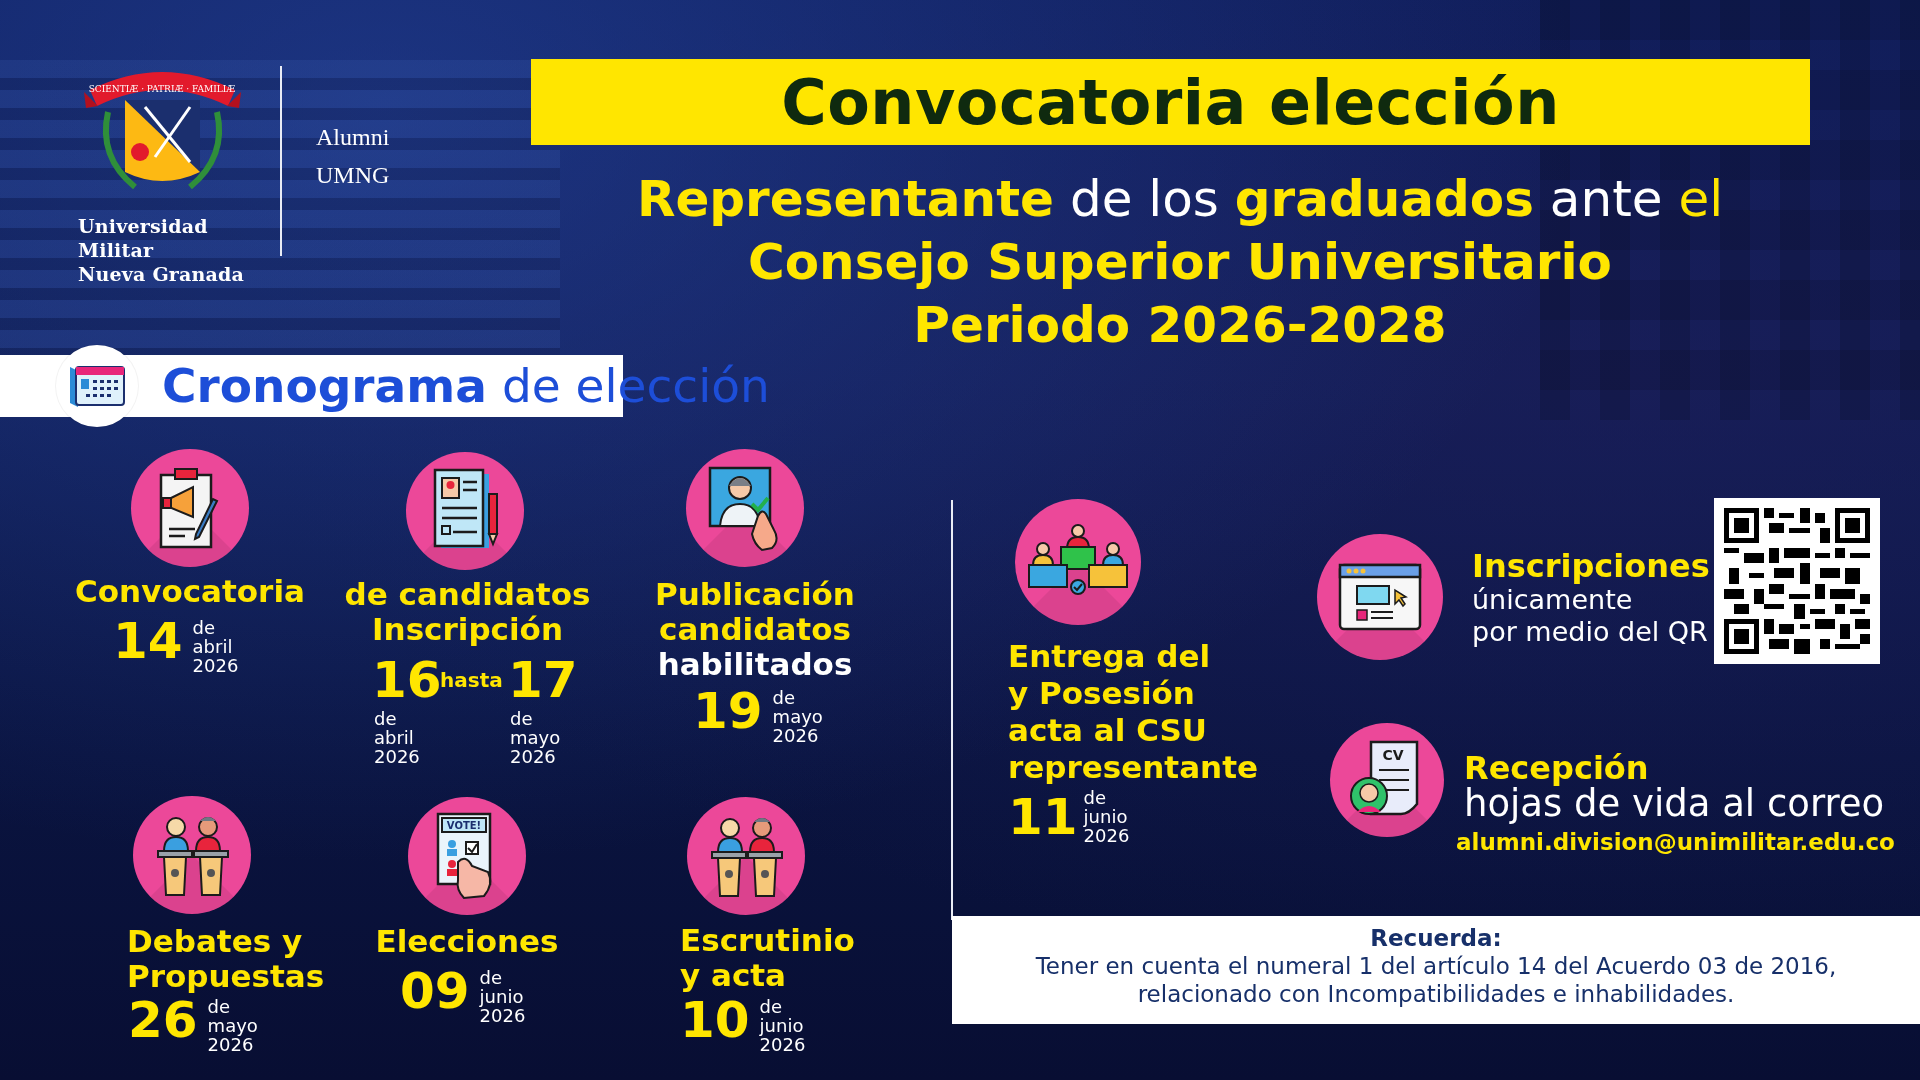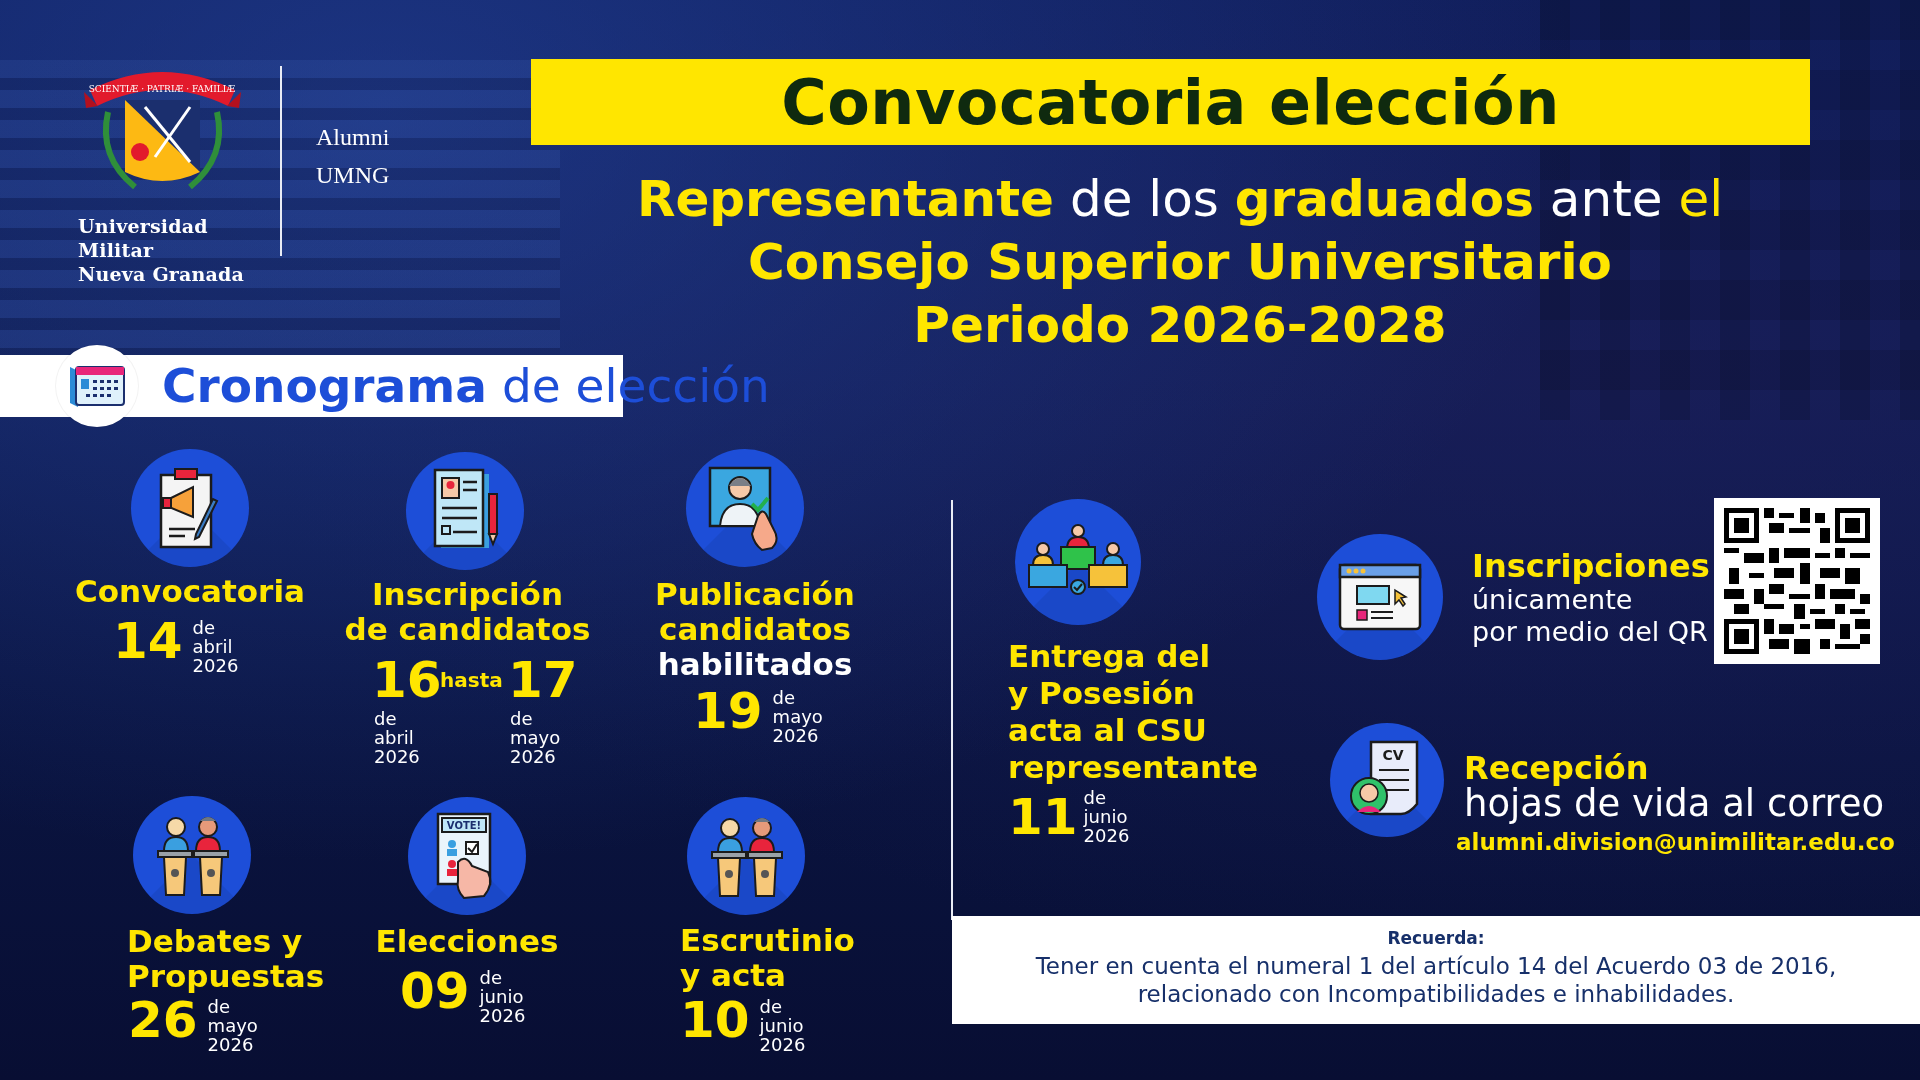--- a/index.html
+++ b/index.html
@@ -41,42 +41,42 @@
   .subtitle { left: 560px; top: 168px; width: 1240px; text-align: center; font-size: 50px; line-height: 63px; font-weight: bold; }
   .y { color: #ffe600; }
   .w { color: #ffffff; font-weight: normal; }
 
   
   .crono-bar { left: 0; top: 355px; width: 623px; height: 62px; background: #fff; }
   .crono-circle { left: 56px; top: 345px; width: 82px; height: 82px; border-radius: 50%; background: #fff; box-shadow: 0 0 0 1px rgba(0,0,0,0.05); display:flex; align-items:center; justify-content:center; }
   .crono-text { left: 162px; top: 366px; font-size: 47px; line-height: 40px; color: #1d4ed8; }
   .crono-text b { font-weight: bold; }
 
-  .icon-circle { position: absolute; width: 118px; height: 118px; border-radius: 50%; background: #1d4ed8; overflow: hidden; display:flex; align-items:center; justify-content:center; }
+  .icon-circle { position: absolute; width: 118px; height: 118px; border-radius: 50%; background: #ec4899; overflow: hidden; display:flex; align-items:center; justify-content:center; }
   .icon-circle::after { content:""; position:absolute; left:50%; top:50%; width:120px; height:120px; background: rgba(0,0,0,0.07); transform: rotate(45deg); transform-origin: 0 0; }
   .icon-circle svg { position: relative; z-index: 1; }
 
   .lbl { position: absolute; text-align: center; color: #ffe600; font-size: 31px; line-height: 35px; font-weight: bold; }
   .lbl.left { text-align: left; }
   .white { color: #fff; }
   .date { position: absolute; display: flex; align-items: flex-start; }
   .day { color: #ffe600; font-size: 50px; line-height: 50px; font-weight: bold; }
   .mon { color: #fff; font-size: 18px; line-height: 19px; margin-left: 10px; margin-top: 2px; }
   .hasta { color: #ffe600; font-size: 20px; font-weight: bold; }
 
   .vdivider { left: 951px; top: 500px; width: 2px; height: 420px; background: #e9ecf5; }
 
   .info-title { color: #ffe600; font-size: 32px; line-height: 36px; font-weight: bold; }
   .info-body { color: #fff; font-size: 27px; line-height: 32px; }
   .email { color: #ffe600; font-size: 23px; font-weight: bold; }
 
   .qr { left: 1714px; top: 498px; width: 166px; height: 166px; background: #fff; padding: 10px; }
 
   .recuerda { left: 952px; top: 916px; width: 968px; height: 108px; background: #fff; text-align: center; color: #17306a; padding-top: 8px; }
-  .recuerda .rt { font-size: 17px; font-weight: bold; line-height: 28px; }
+  .recuerda .rt { font-size: 23px; font-weight: bold; line-height: 28px; }
   .recuerda .rb { font-size: 23px; line-height: 28px; }
 </style>
 </head>
 <body>
 
 <div class="abs bg-stripes"></div>
 <div class="abs bg-windows"></div>
 
 <div class="abs crest">
   <svg width="165" height="145" viewBox="0 0 165 145">
@@ -177,22 +177,22 @@
         <line x1="15" y1="40" x2="50" y2="40"></line>
         <line x1="15" y1="50" x2="50" y2="50"></line>
         <line x1="26" y1="64" x2="50" y2="64"></line>
       </g>
     <rect x="15" y="58" width="8" height="8" fill="none" stroke="#1b1b1b" stroke-width="2"></rect>
     <rect x="62" y="26" width="8" height="40" fill="#e8243c" stroke="#1b1b1b" stroke-width="2"></rect>
     <path d="M62 66 L66 76 L70 66 Z" fill="#f6c9a8" stroke="#1b1b1b" stroke-width="2"></path>
   </svg>
 </div>
 <div class="lbl" style="left:340px;top:577px;width:255px">
+  <div>de candidatos</div>
   <div>Inscripción</div>
-  <div>de candidatos</div>
 </div>
 <div class="date" style="left:372px;top:655px">
   <div>
     <div class="day">16</div>
     <div class="mon" style="margin-left:2px;margin-top:4px">
         <div>de</div>
         <div>abril</div>
         <div>2026</div>
       </div>
   </div>

